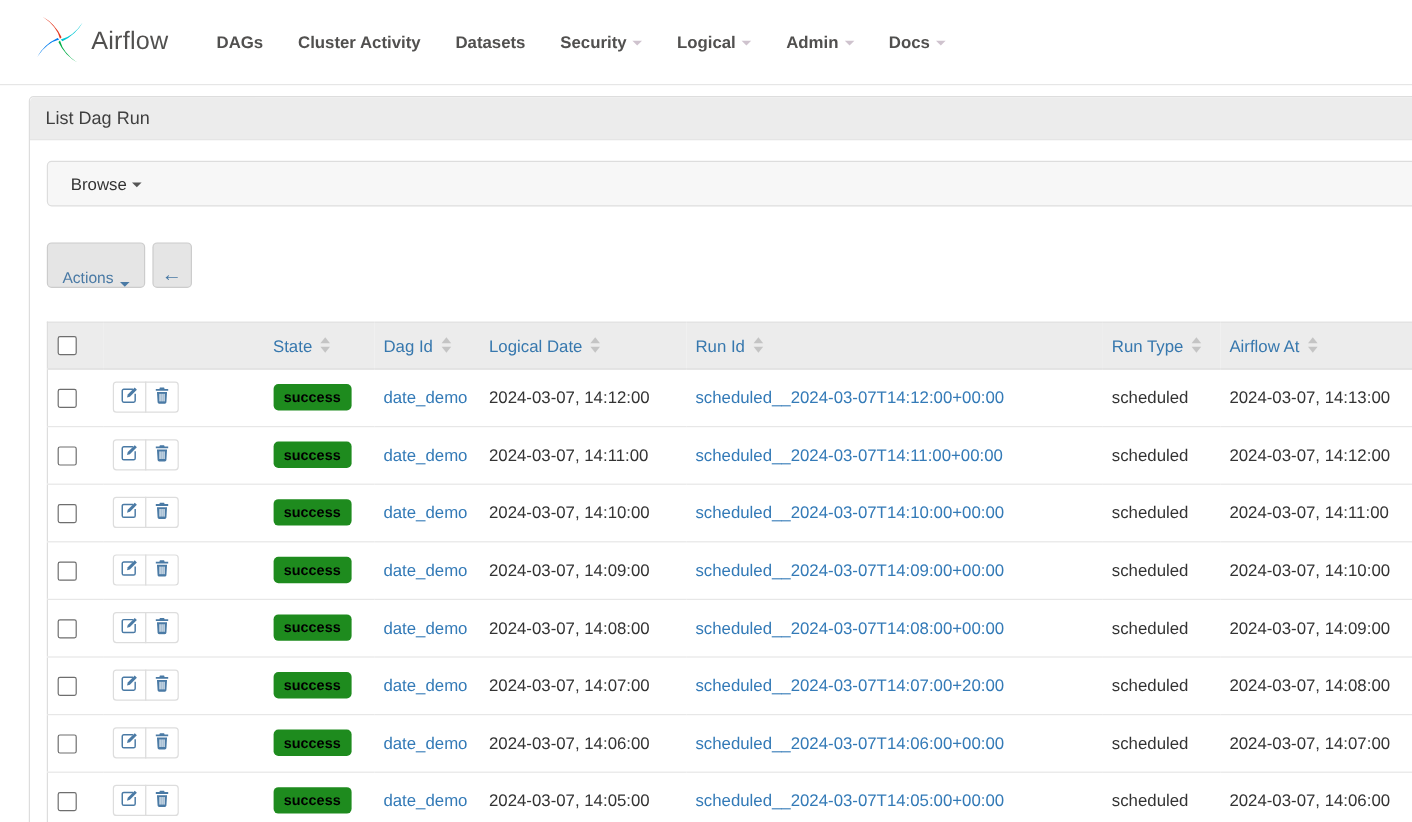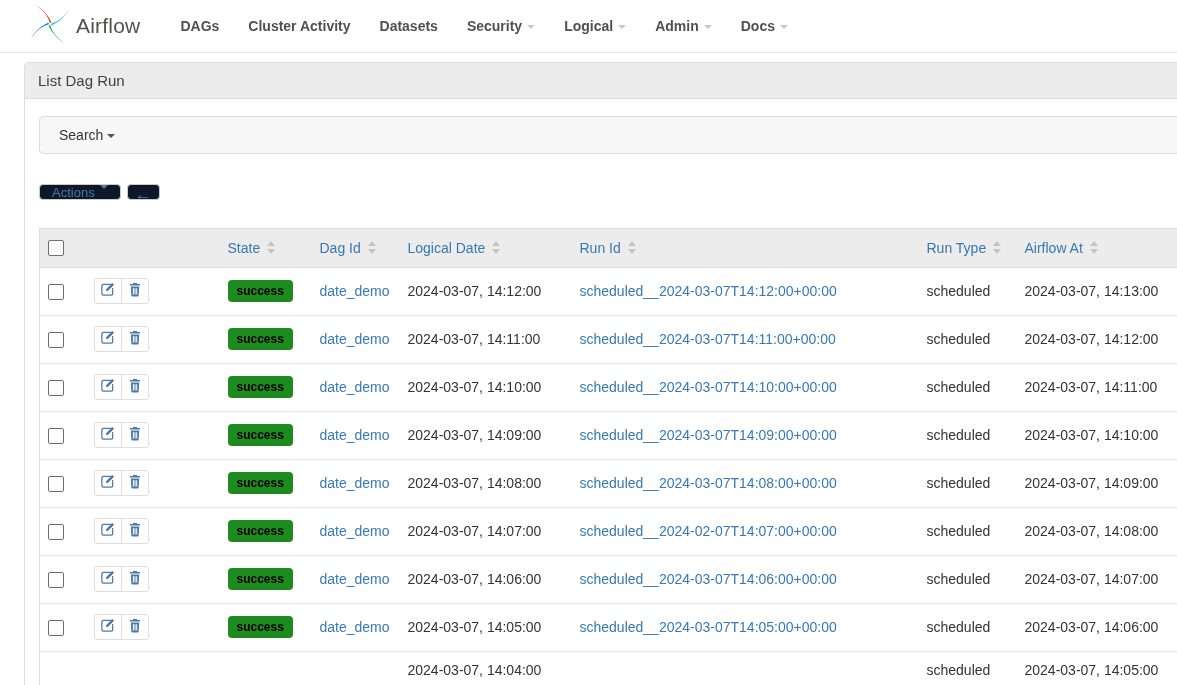--- a/index.html
+++ b/index.html
@@ -1,20 +1,20 @@
 <!DOCTYPE html>
 <html style="--success: #1e8b1e; --link: #337ab7; --header-text: #3778ae; --nav-text: #51504f; --icon: #4a7aa5; --caret: #cfc3ce; --logo-red: #e43921; --logo-teal: #00c7d4; --logo-green: #00ad46; --logo-blue: #017cee;"><head>
 <meta charset="utf-8">
 <style>
   * { box-sizing: border-box; margin: 0; padding: 0; }
   html, body { width: 1177px; height: 685px; overflow: hidden; background: #fff;
     font-family: "Liberation Sans", "DejaVu Sans", sans-serif; }
 
   
-  .navbar { height: 53px; background: #fff; border-bottom: 1px solid #e6e6e6;
+  .navbar { height: 71px; background: #fff; border-bottom: 1px solid #e6e6e6;
     display: flex; align-items: center; padding-left: 29px; }
   .brand { display: flex; align-items: center; gap: 5px; margin-right: 40px; cursor: pointer; }
   .brand svg { width: 42px; height: 42px; }
   .brand-label { font-size: 21px; color: var(--nav-text); letter-spacing: .2px; }
   .nav-items { display: flex; list-style: none; gap: 29px; align-items: flex-end; }
   .nav-item { font-weight: bold; font-size: 14px; color: var(--nav-text); cursor: pointer; white-space: nowrap; }
   .caret-down { display: inline-block; margin-left: 5px; vertical-align: 2px;
     border-left: 4px solid transparent; border-right: 4px solid transparent;
     border-top: 4px solid var(--caret); }
 
@@ -25,22 +25,22 @@
     border-radius: 4px 4px 0 0; padding: 9px 13px; font-size: 15px; color: #3f3f3f; }
   .panel-body { padding: 17px 0 0 14px; }
 
   
   .search-panel { border: 1px solid #ddd; border-radius: 4px; background: #f7f7f7;
     padding: 10px 19px; font-size: 14px; color: #333; cursor: pointer; width: 1260px; }
   .search-panel .caret-down { border-top-color: #555; margin-left: 4px; }
 
   
   .toolbar { margin-top: 30px; display: flex; gap: 6px; }
-  .btn { background: #0f172a; border: 1px solid #ccc; border-radius: 4px; height: 16px;
-    display: inline-flex; align-items: flex-start; justify-content: center;
+  .btn { background: #e5e5e5; border: 1px solid #ccc; border-radius: 4px; height: 38px;
+    display: inline-flex; align-items: flex-end; justify-content: center;
     font-size: 13px; color: var(--icon); cursor: pointer; }
   .btn-actions { padding: 0 12px; }
   .btn-back { width: 33px; font-size: 17px; font-weight: bold; }
 
   
   table { border-collapse: collapse; table-layout: fixed; width: 1300px;
     margin-top: 28px; font-size: 14px; border: 1px solid #ddd; }
   thead th { background: #ececec; color: var(--header-text); font-weight: normal;
     text-align: left; padding: 10px 8px 11px 8px; border-bottom: 1px solid #ddd;
     white-space: nowrap; cursor: pointer; }
@@ -94,21 +94,21 @@
     <li class="nav-item"><span>Admin</span><span class="caret-down"></span></li>
     <li class="nav-item"><span>Docs</span><span class="caret-down"></span></li>
   </ul>
 </div>
 
 <div class="panel">
   <div class="panel-heading">List Dag Run</div>
   <div class="panel-body">
 
     <div class="search-panel">
-      <span>Search</span><span class="caret-down"></span>
+      <span>Browse</span><span class="caret-down"></span>
     </div>
 
     <div class="toolbar">
       <div class="btn btn-actions">
         <span>Actions</span>
           <span class="caret-down" style="border-top-color: var(--icon); margin-left:5px;"></span>
       </div>
       <div class="btn btn-back">
         <span>←</span>
       </div>
@@ -324,21 +324,21 @@
               <rect x="7.5" y="7" width="1.1" height="7.2" fill="#fff"></rect>
               <rect x="9.4" y="7" width="1.1" height="7.2" fill="#fff"></rect>
             </svg>
           </span>
         </span>
       </span>
     </td>
     <td><span class="badge-state">success</span></td>
     <td><a class="cell-link">date_demo</a></td>
     <td>2024-03-07, 14:07:00</td>
-    <td><a class="cell-link">scheduled__2024-02-07T14:07:00+00:00</a></td>
+    <td><a class="cell-link">scheduled__2024-03-07T14:07:00+20:00</a></td>
     <td>scheduled</td>
     <td>2024-03-07, 14:08:00</td>
   </tr>
 
   <tr>
     <td><span class="checkbox"></span></td>
     <td>
       <span class="row-actions">
         <span class="icon-btn">
           <span>

